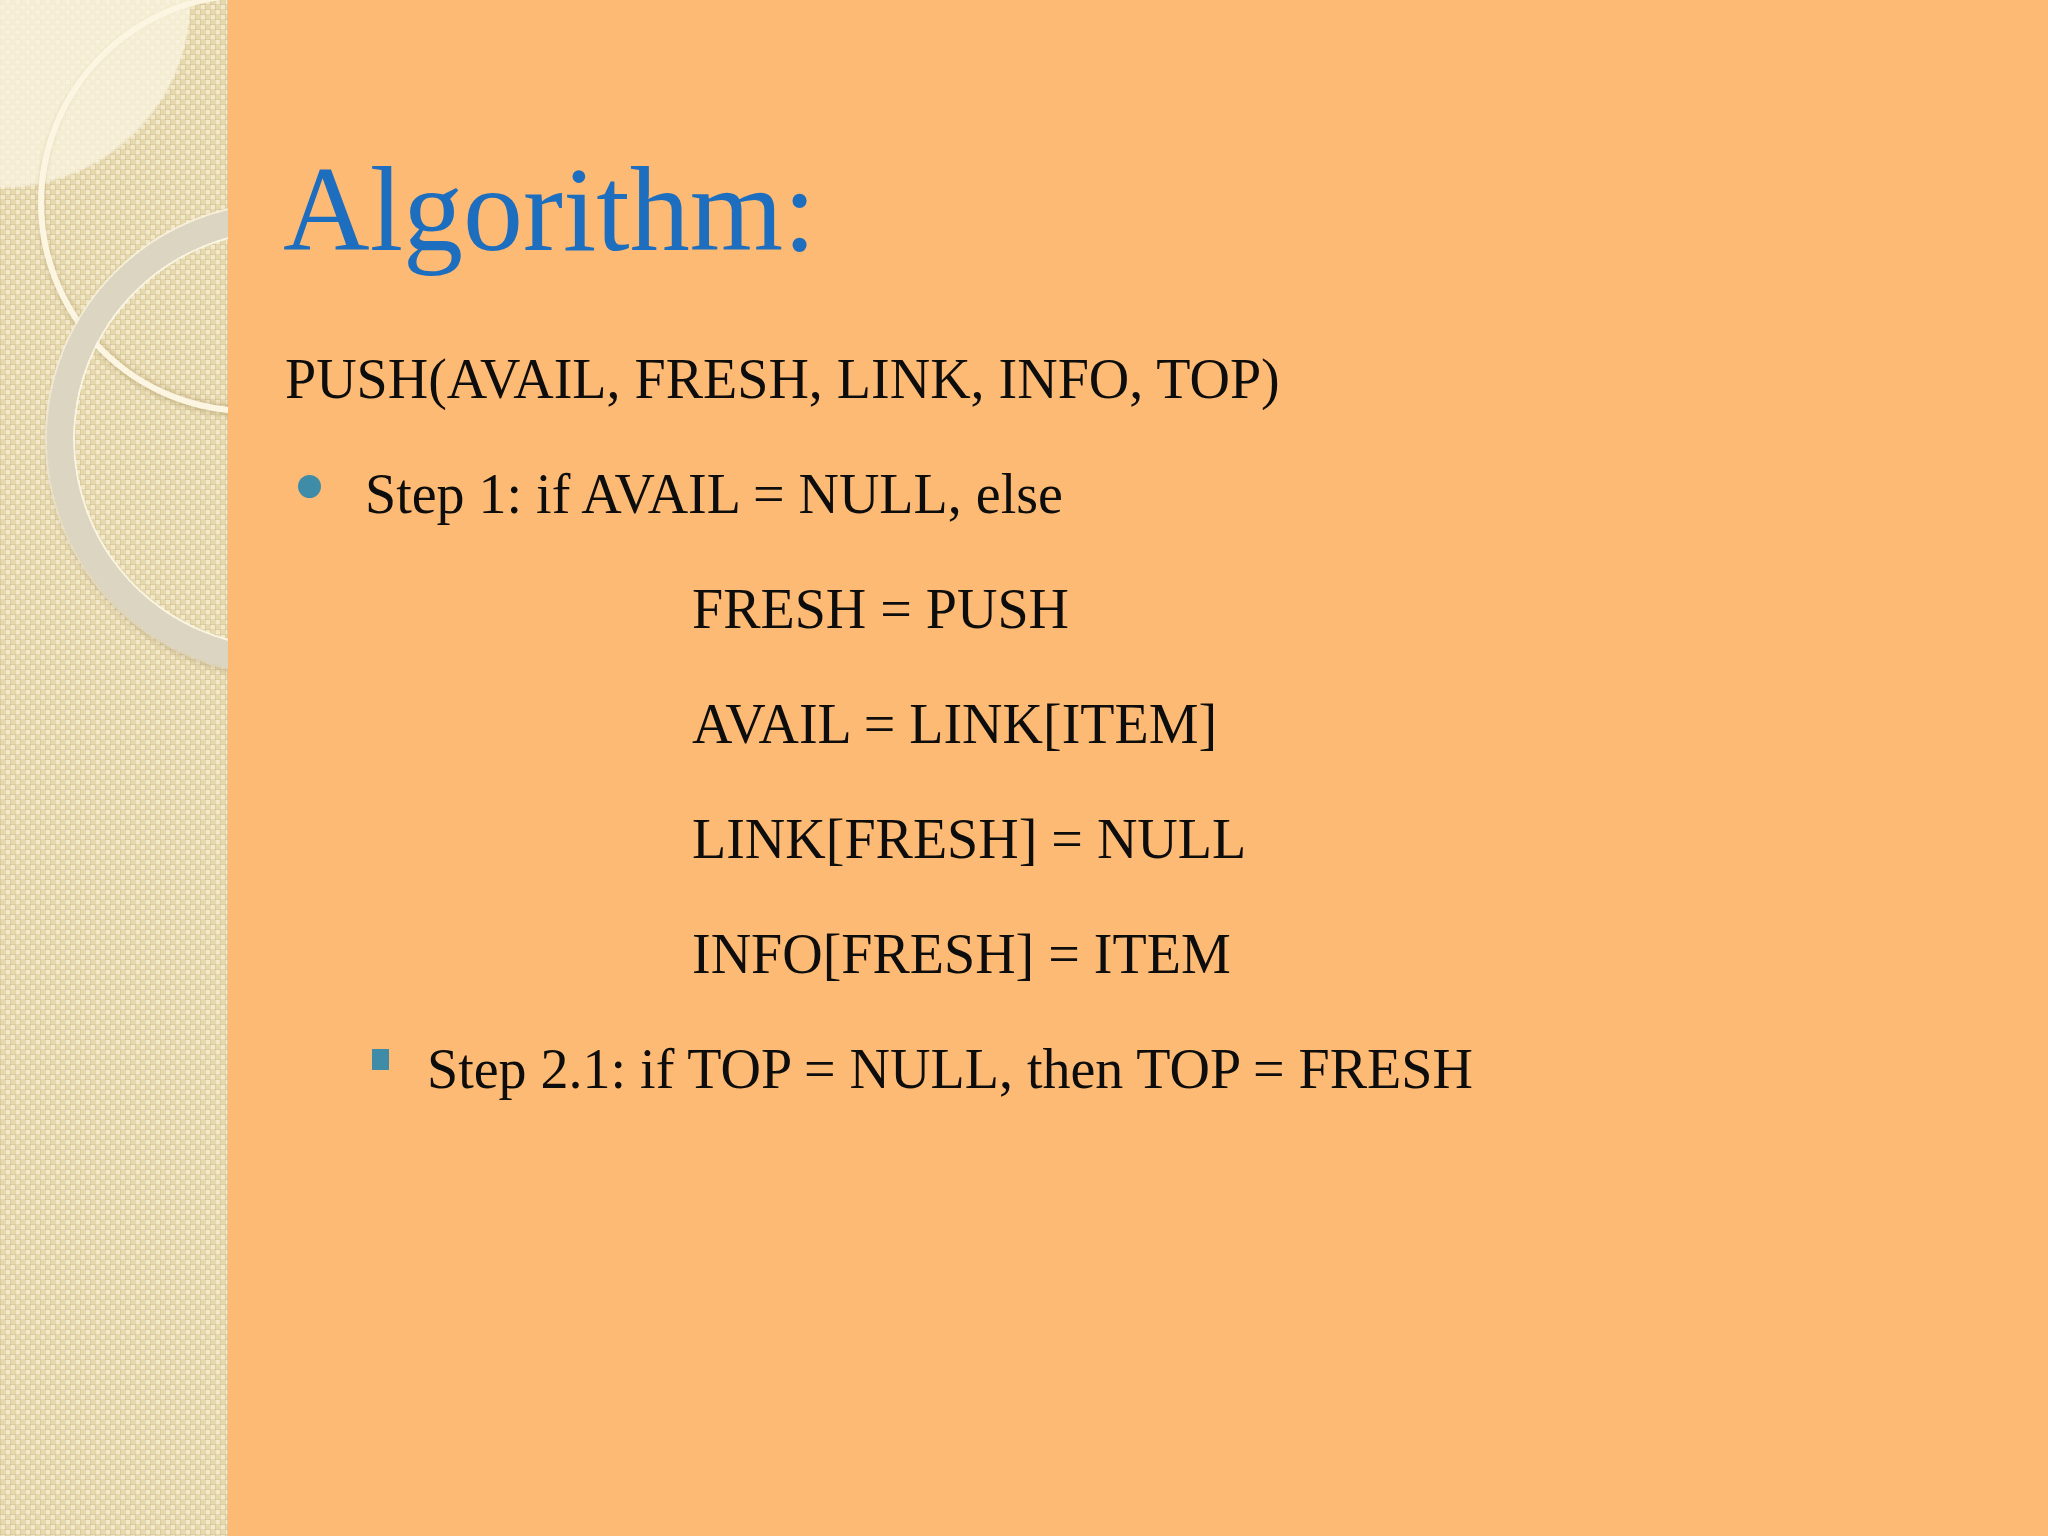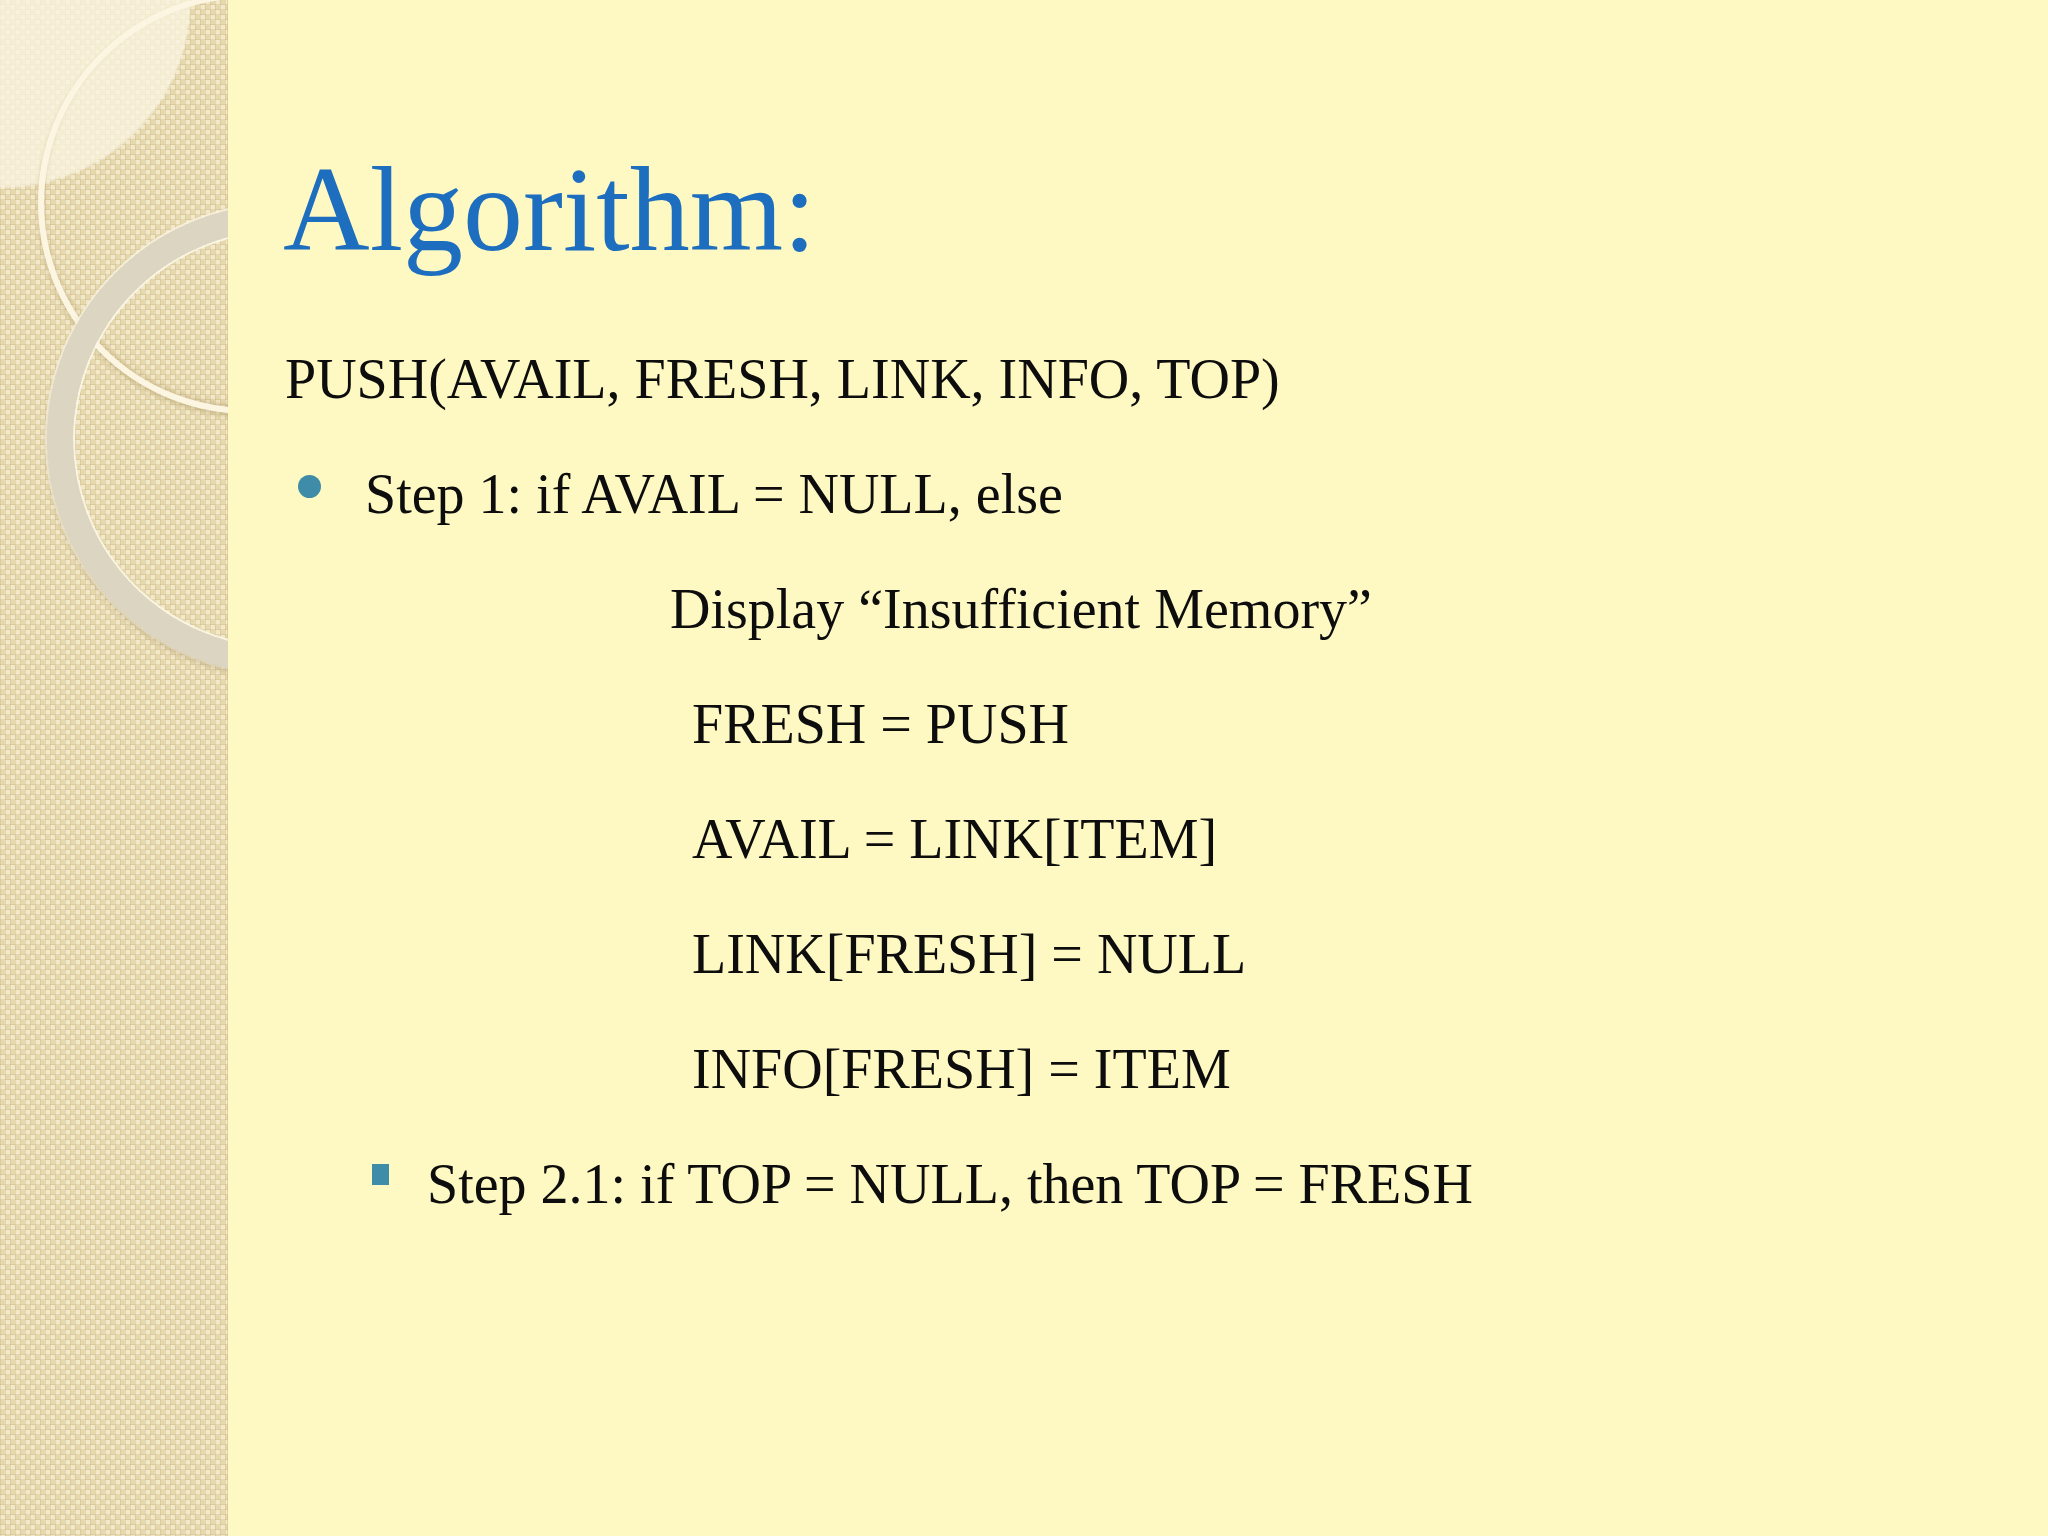--- a/index.html
+++ b/index.html
@@ -1,19 +1,19 @@
 <!DOCTYPE html>
 <html><head>
 <meta charset="utf-8">
 <style>
   html,body{margin:0;padding:0;background:#888;}
   .slide{
     position:relative;
     width:2048px;height:1536px;
-    background:#fef9c3;
+    background:#fdba74;
     overflow:hidden;
     font-family:"Liberation Serif","DejaVu Serif",serif;
   }
   
   .sidebar{
     position:absolute;left:0;top:0;bottom:0;width:228px;
     background-color:#EBDDB2;
     background-image:
       repeating-linear-gradient(0deg, rgba(192,167,112,.28) 0 1px, rgba(0,0,0,0) 1px 5px),
       repeating-linear-gradient(90deg, rgba(192,167,112,.28) 0 1px, rgba(0,0,0,0) 1px 5px),
@@ -87,23 +87,20 @@
     <div class="body">
 
       <div class="line">
         <span>PUSH(AVAIL, FRESH, LINK, INFO, TOP)</span>
       </div>
 
       <div class="line bullet-line">
         <span class="bullet-round" style="background: rgb(62, 140, 168);"></span><span>Step 1: if AVAIL = NULL, else</span>
       </div>
 
-      <div class="line indent-display">
-        <span>Display “Insufficient Memory”</span>
-      </div>
 
 
       <div class="line indent-code">
         <span>FRESH = PUSH</span>
       </div>
 
       <div class="line indent-code">
         <span>AVAIL = LINK[ITEM]</span>
       </div>
 

